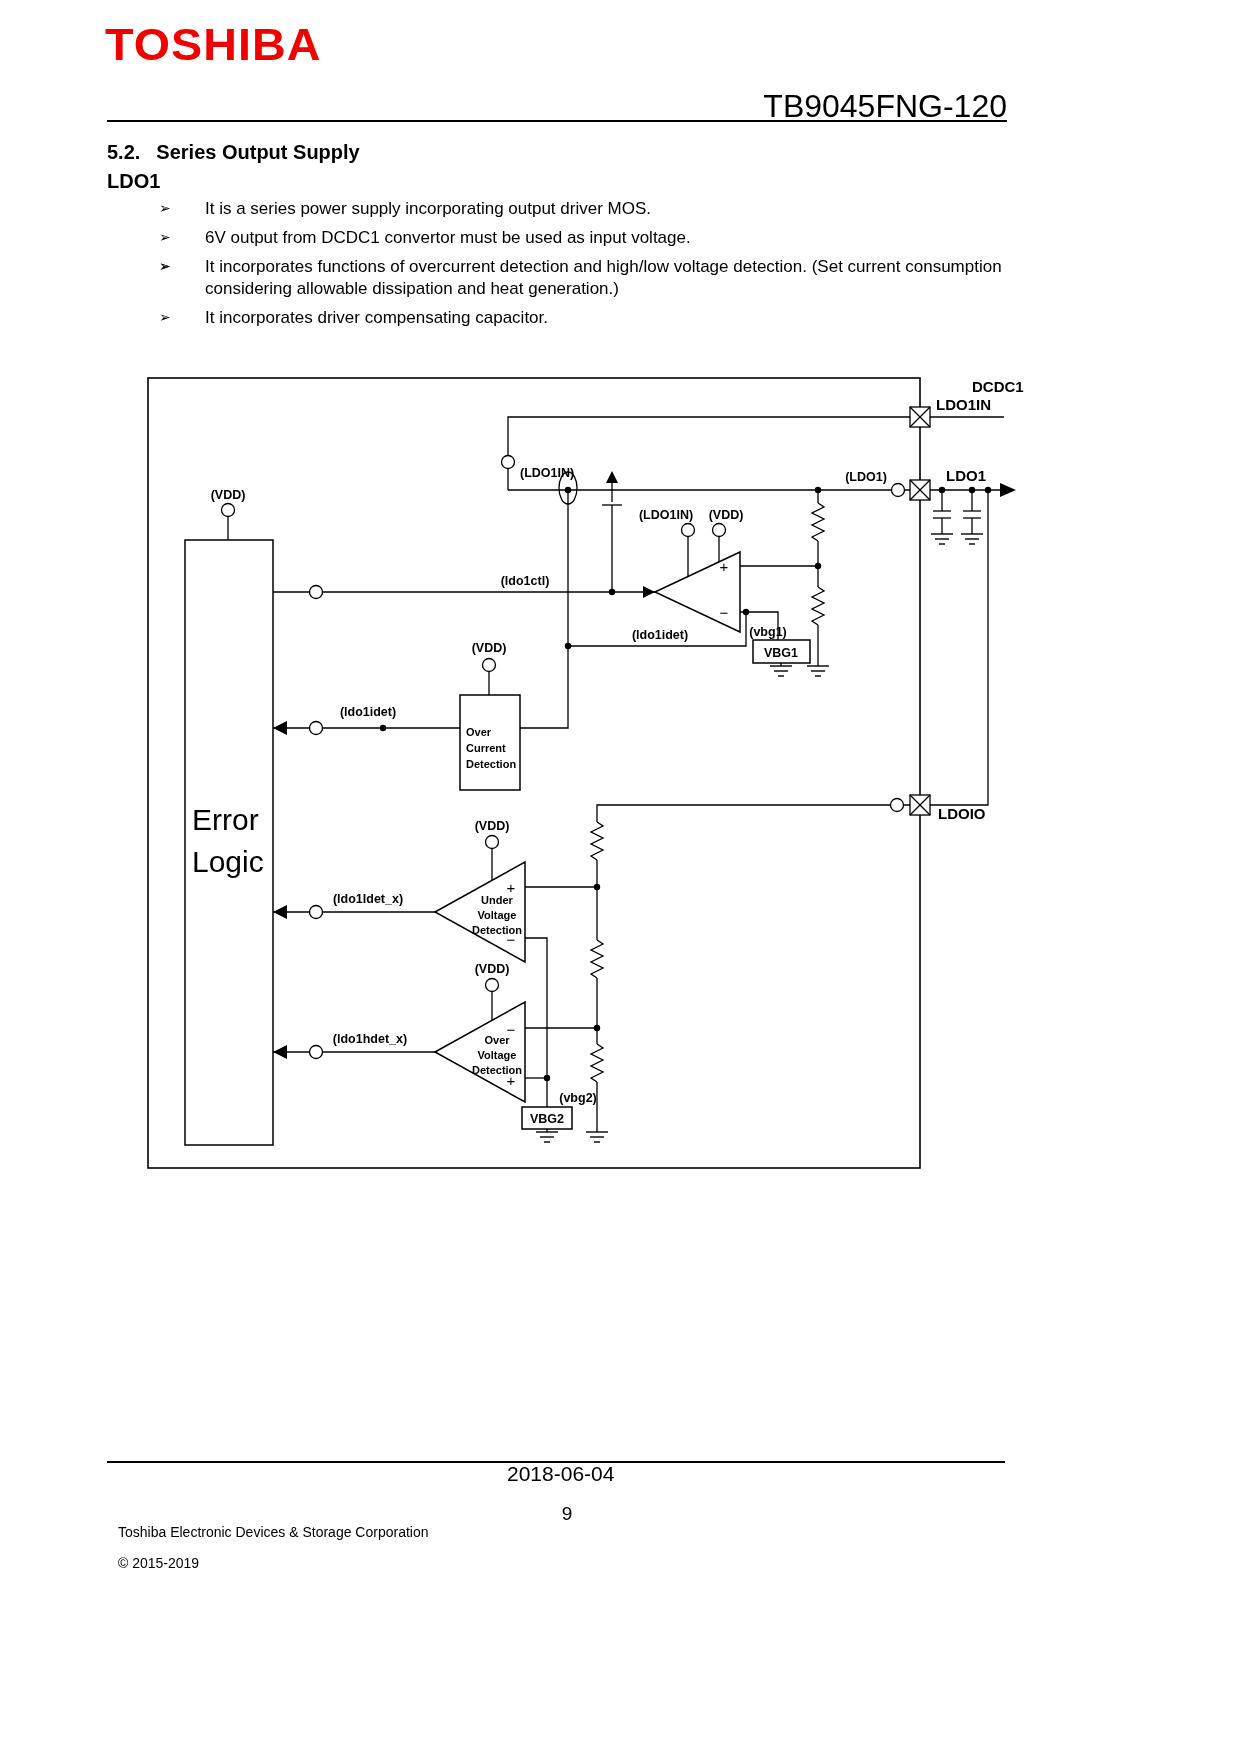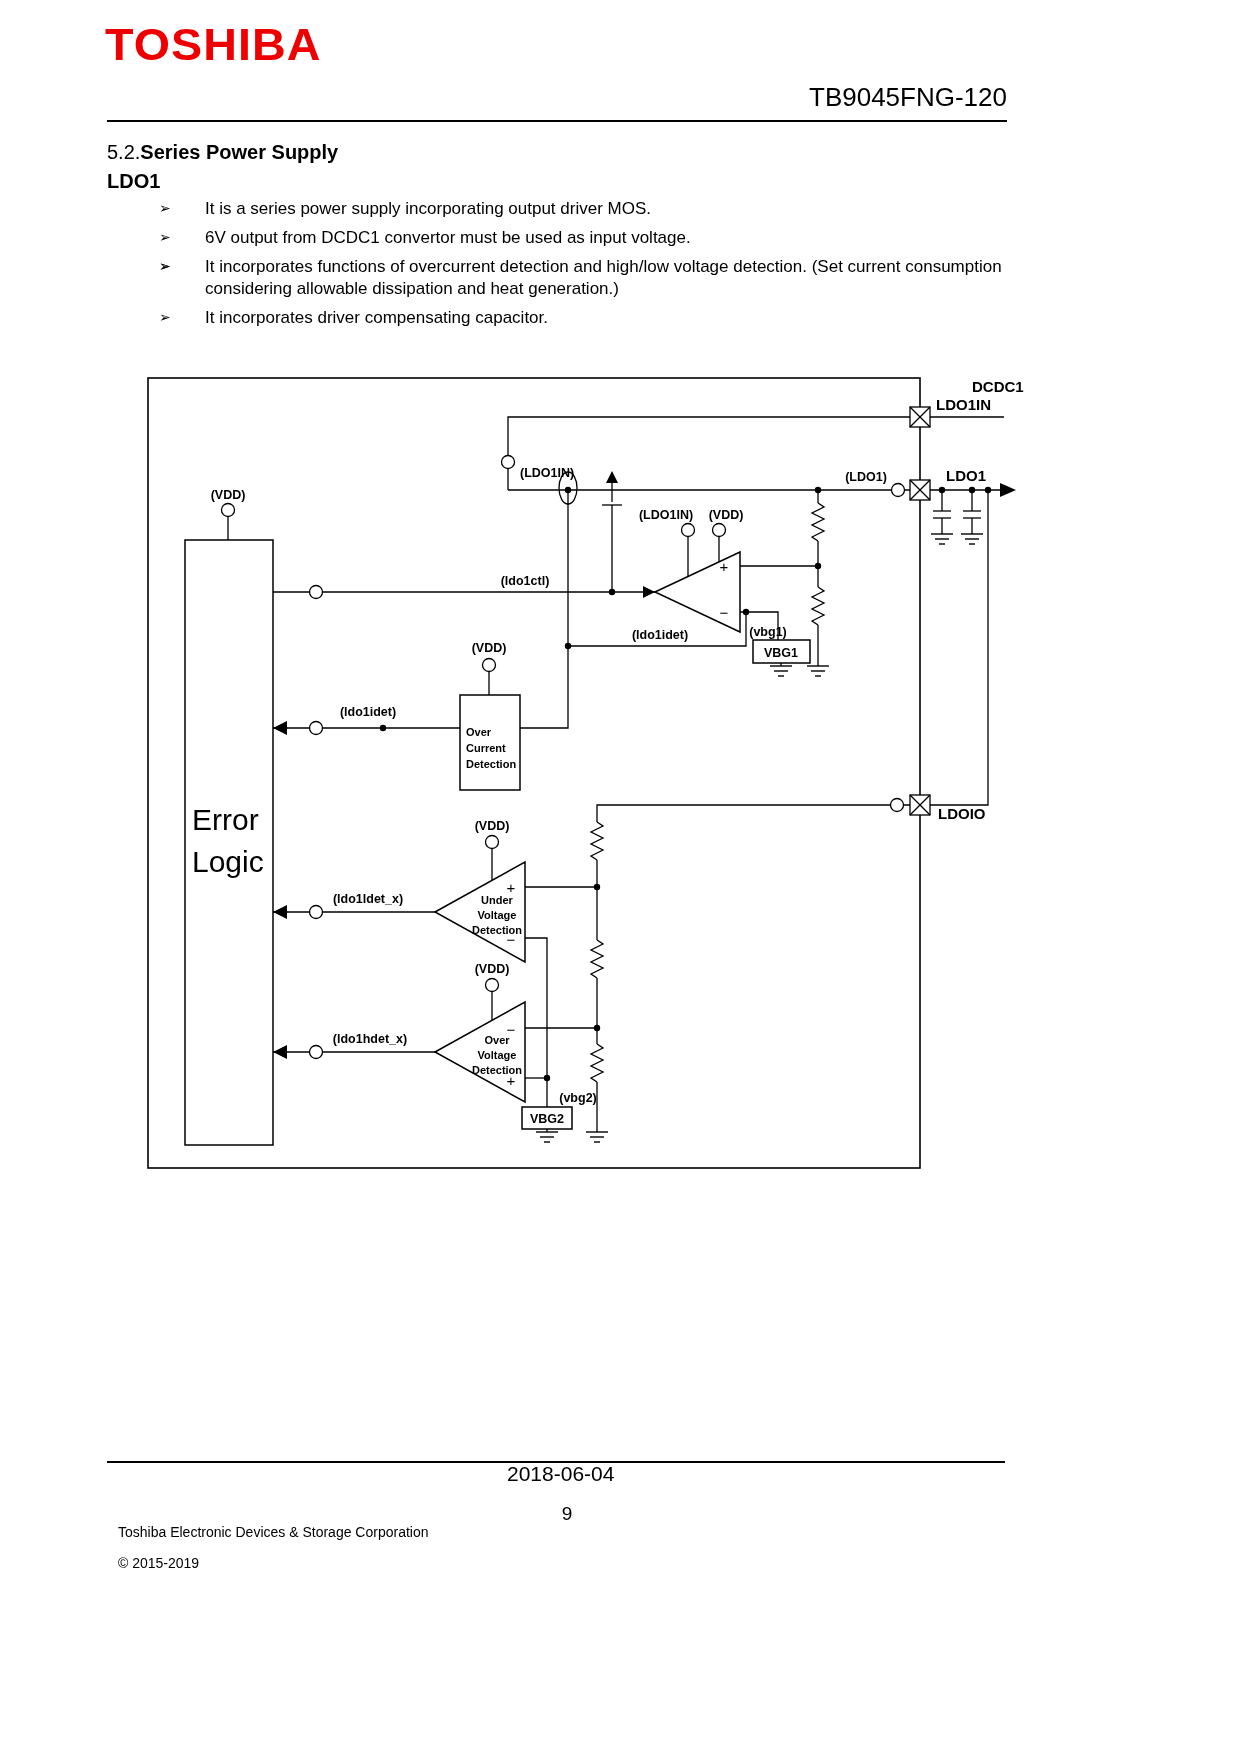--- a/index.html
+++ b/index.html
@@ -1,24 +1,24 @@
 <!DOCTYPE html>
 <html style="--brand-red: #ee0000;"><head>
 <meta charset="utf-8">
 <style>
   html,body{margin:0;padding:0;background:#fff;}
   .page{position:relative;width:1241px;height:1755px;background:#fff;overflow:hidden;
         font-family:"Liberation Sans",sans-serif;color:#000;}
   .abs{position:absolute;}
   .logo{left:105px;top:20px;font-size:44px;font-weight:700;color:var(--brand-red,#e8000b);
         letter-spacing:1px;transform:scaleX(1.06);transform-origin:left top;}
-  .partno{left:507px;top:82px;width:500px;text-align:right;font-size:26px;}
+  .partno{left:507px;top:88px;width:500px;text-align:right;font-size:32px;}
   .hrule{left:107px;top:120px;width:900px;height:2px;background:#000;}
   .section-heading{left:107px;top:141px;font-size:20px;}
-  .section-number{font-weight:400;margin-right:0;}
+  .section-number{font-weight:700;margin-right:16px;}
   .section-title{font-weight:700;}
   .subheading{left:107px;top:170px;font-size:20px;font-weight:700;}
   ul.bullets{left:157px;top:198px;width:905px;list-style:none;margin:0;padding:0;font-size:17px;}
   ul.bullets li{position:relative;padding-left:48px;margin-bottom:7px;line-height:1.3;}
   ul.bullets .marker{position:absolute;left:2px;top:1px;font-size:14px;}
   .diagram{position:absolute;left:0;top:0;}
   svg text{font-family:"Liberation Sans",sans-serif;fill:#000;}
   .net{font-size:12.5px;font-weight:700;text-anchor:middle;}
   .net-s{font-size:12.5px;font-weight:700;text-anchor:start;}
   .pin{font-size:15px;font-weight:700;text-anchor:start;}
@@ -37,21 +37,21 @@
 </head>
 <body>
 
 <div class="page">
 
   <div class="abs logo">TOSHIBA</div>
   <div class="abs partno">TB9045FNG-120</div>
   <div class="abs hrule"></div>
 
   <div class="abs section-heading">
-    <span class="section-number">5.2.</span><span class="section-title">Series Power Supply</span>
+    <span class="section-number">5.2.</span><span class="section-title">Series Output Supply</span>
   </div>
   <div class="abs subheading">LDO1</div>
 
   <ul class="abs bullets">
     <li><span class="marker">➢</span><span>It is a series power supply incorporating output driver MOS.</span></li>
     <li><span class="marker">➢</span><span>6V output from DCDC1 convertor must be used as input voltage.</span></li>
     <li><span class="marker">➢</span></li>
     <li><span class="marker">➢</span><span>It incorporates functions of overcurrent detection and high/low voltage detection. (Set current consumption considering allowable dissipation and heat generation.)</span></li>
     <li><span class="marker">➢</span><span>It incorporates driver compensating capacitor.</span></li>
   </ul>

